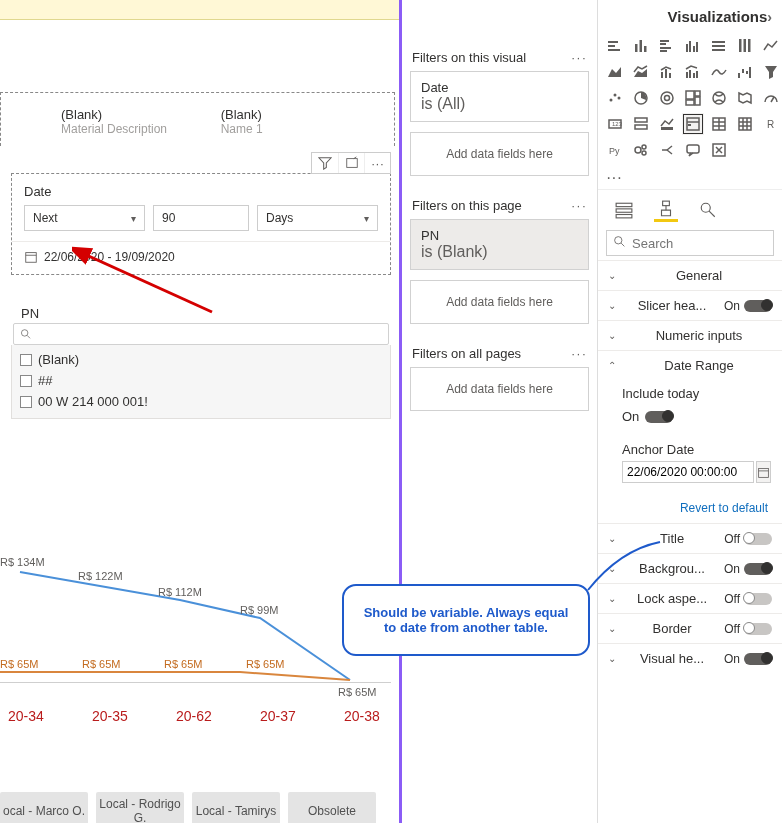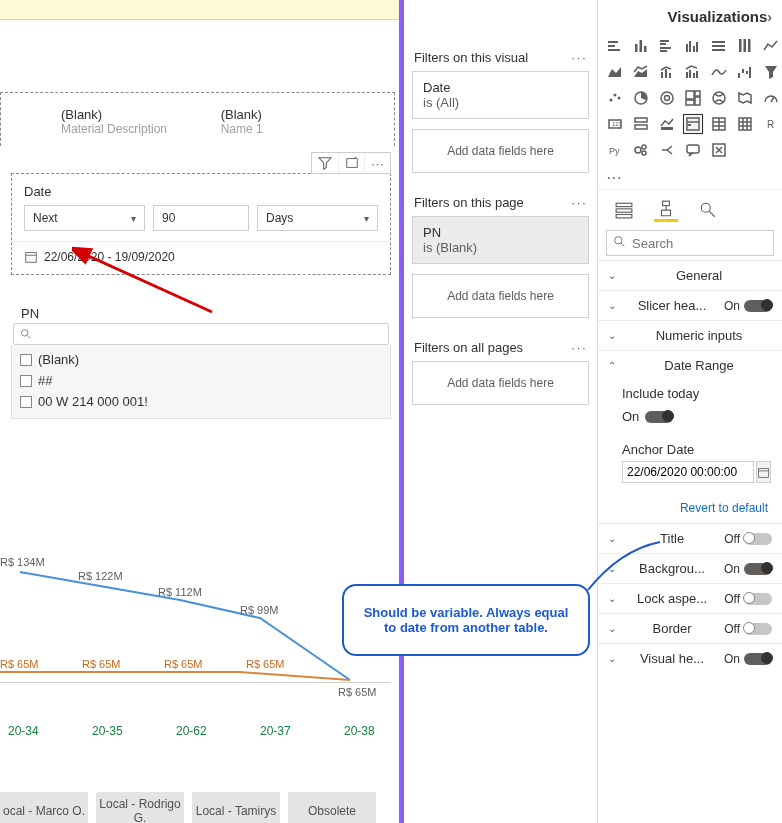--- a/index.html
+++ b/index.html
@@ -107,34 +107,34 @@
     width:22px; height:22px; background:#f3f2f1; border:1px solid #cdcdcd;
     display:flex; align-items:center; justify-content:center; font-size:12px;
   }
   .revert-link {
     color:#106ebe; font-size:12px; text-align:right; padding: 8px 14px 8px 0; cursor:pointer;
   }
 
   
   .filters-panel {
     position:absolute; right:185px; top:0; width:198px; height:100%;
-    border-left:5px solid #8b5cf6; background:#fff; padding-top:44px;
+    border-left:3px solid #8b5cf6; background:#fff; padding-top:44px;
   }
   .filters-group-title {
     display:flex; justify-content:space-between; align-items:center;
     font-size:13px; color:#323130; padding: 6px 10px 6px 10px;
   }
   .dots { color:#605e5c; letter-spacing:1px; cursor:pointer; }
   .filter-card {
     margin: 0 8px 10px 8px; border:1px solid #d1d1d1; background:#fff;
     padding: 8px 10px;
   }
   .filter-card.sel { background:#edebe9; }
   .filter-card .name { font-size:13px; }
-  .filter-card .val { font-size:13px; color:#605e5c; }
+  .filter-card .val { font-size:16px; color:#605e5c; }
   .drop-card {
     margin:0 8px 16px 8px; border:1px solid #d1d1d1;
     color:#605e5c; font-size:12px;
     height:44px; display:flex; align-items:center; justify-content:center;
   }
 
   
   .canvas {
     position:absolute; left:0; top:0; right:383px; height:100%;
     background:#fff;
@@ -202,21 +202,21 @@
   .pn-chk { width:12px; height:12px; border:1px solid #888; background:#fff; }
 
   .chart-area {
     position:absolute; left:0; top:552px; width:399px; height:170px;
   }
   .axis-line {
     position:absolute; left:0; right:8px; top:130px; height:1px; background:#cfcfcf;
   }
   .chart-label { position:absolute; font-size:11px; color:#605e5c; }
   .chart-orange { position:absolute; font-size:11px; color:#c36b1f; }
-  .cat-label { position:absolute; font-size:12px; color:#15803d; top:172px; }
+  .cat-label { position:absolute; font-size:14px; color:#b91c1c; top:156px; }
 
   .buttons-row {
     position:absolute; left:0; top:792px; width:399px; display:flex; gap:8px;
     padding-left:0;
   }
   .grey-btn {
     width:88px; height:38px; background:#e4e4e4; color:#515151; font-size:12px;
     display:flex; align-items:center; justify-content:center; text-align:center; line-height:1.2;
     border-radius:2px;
   }

